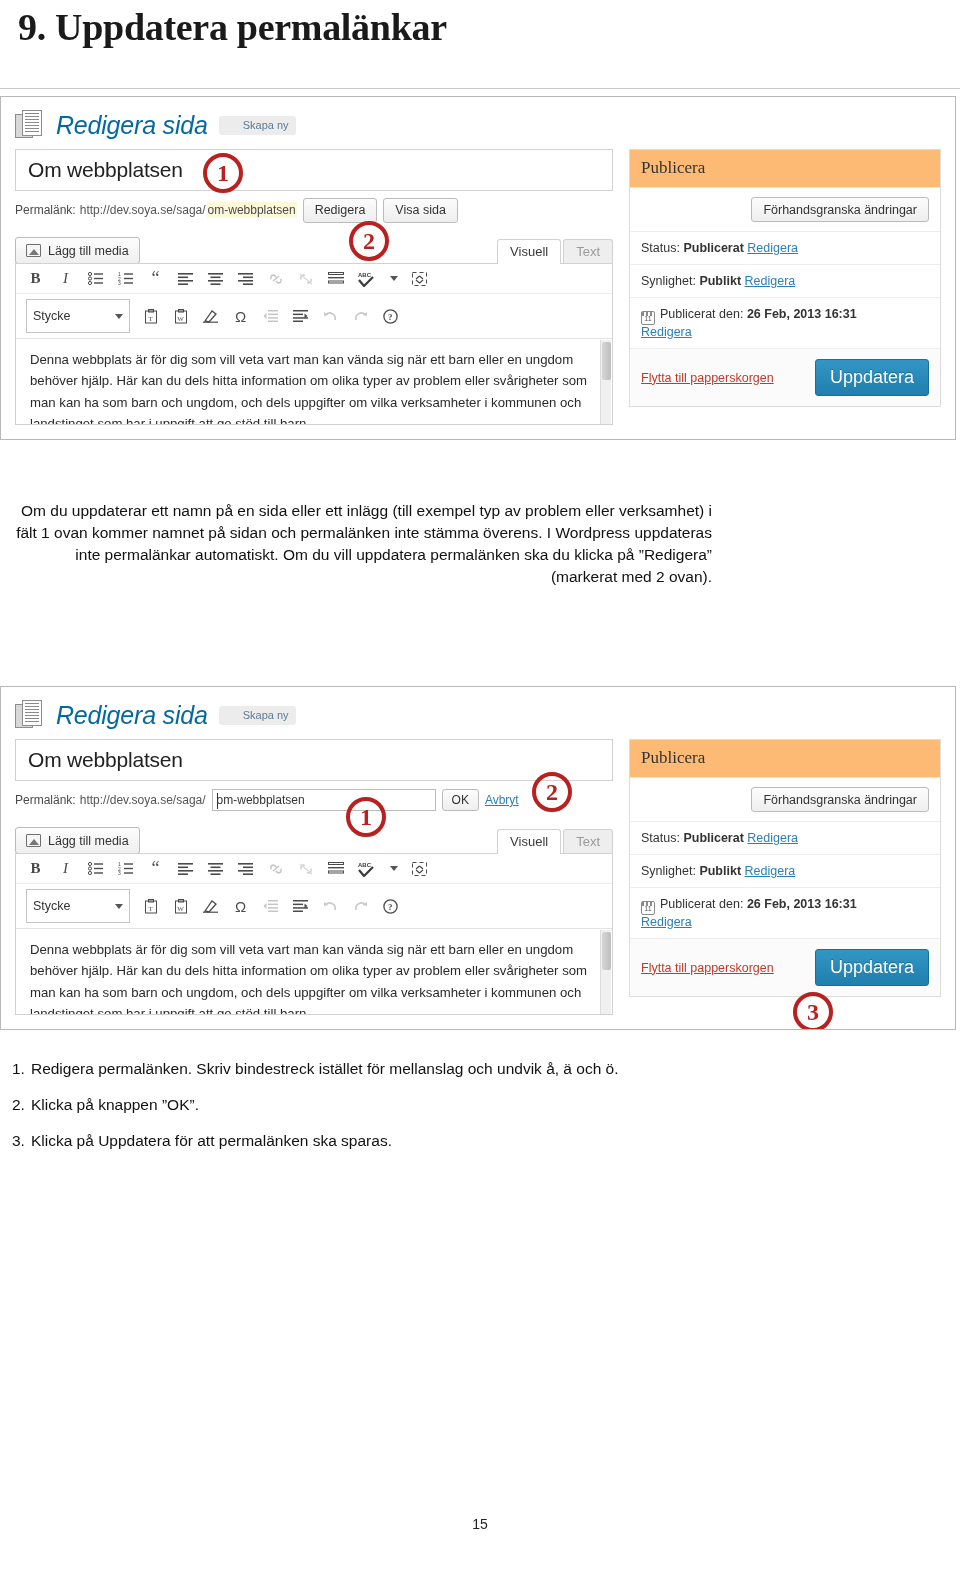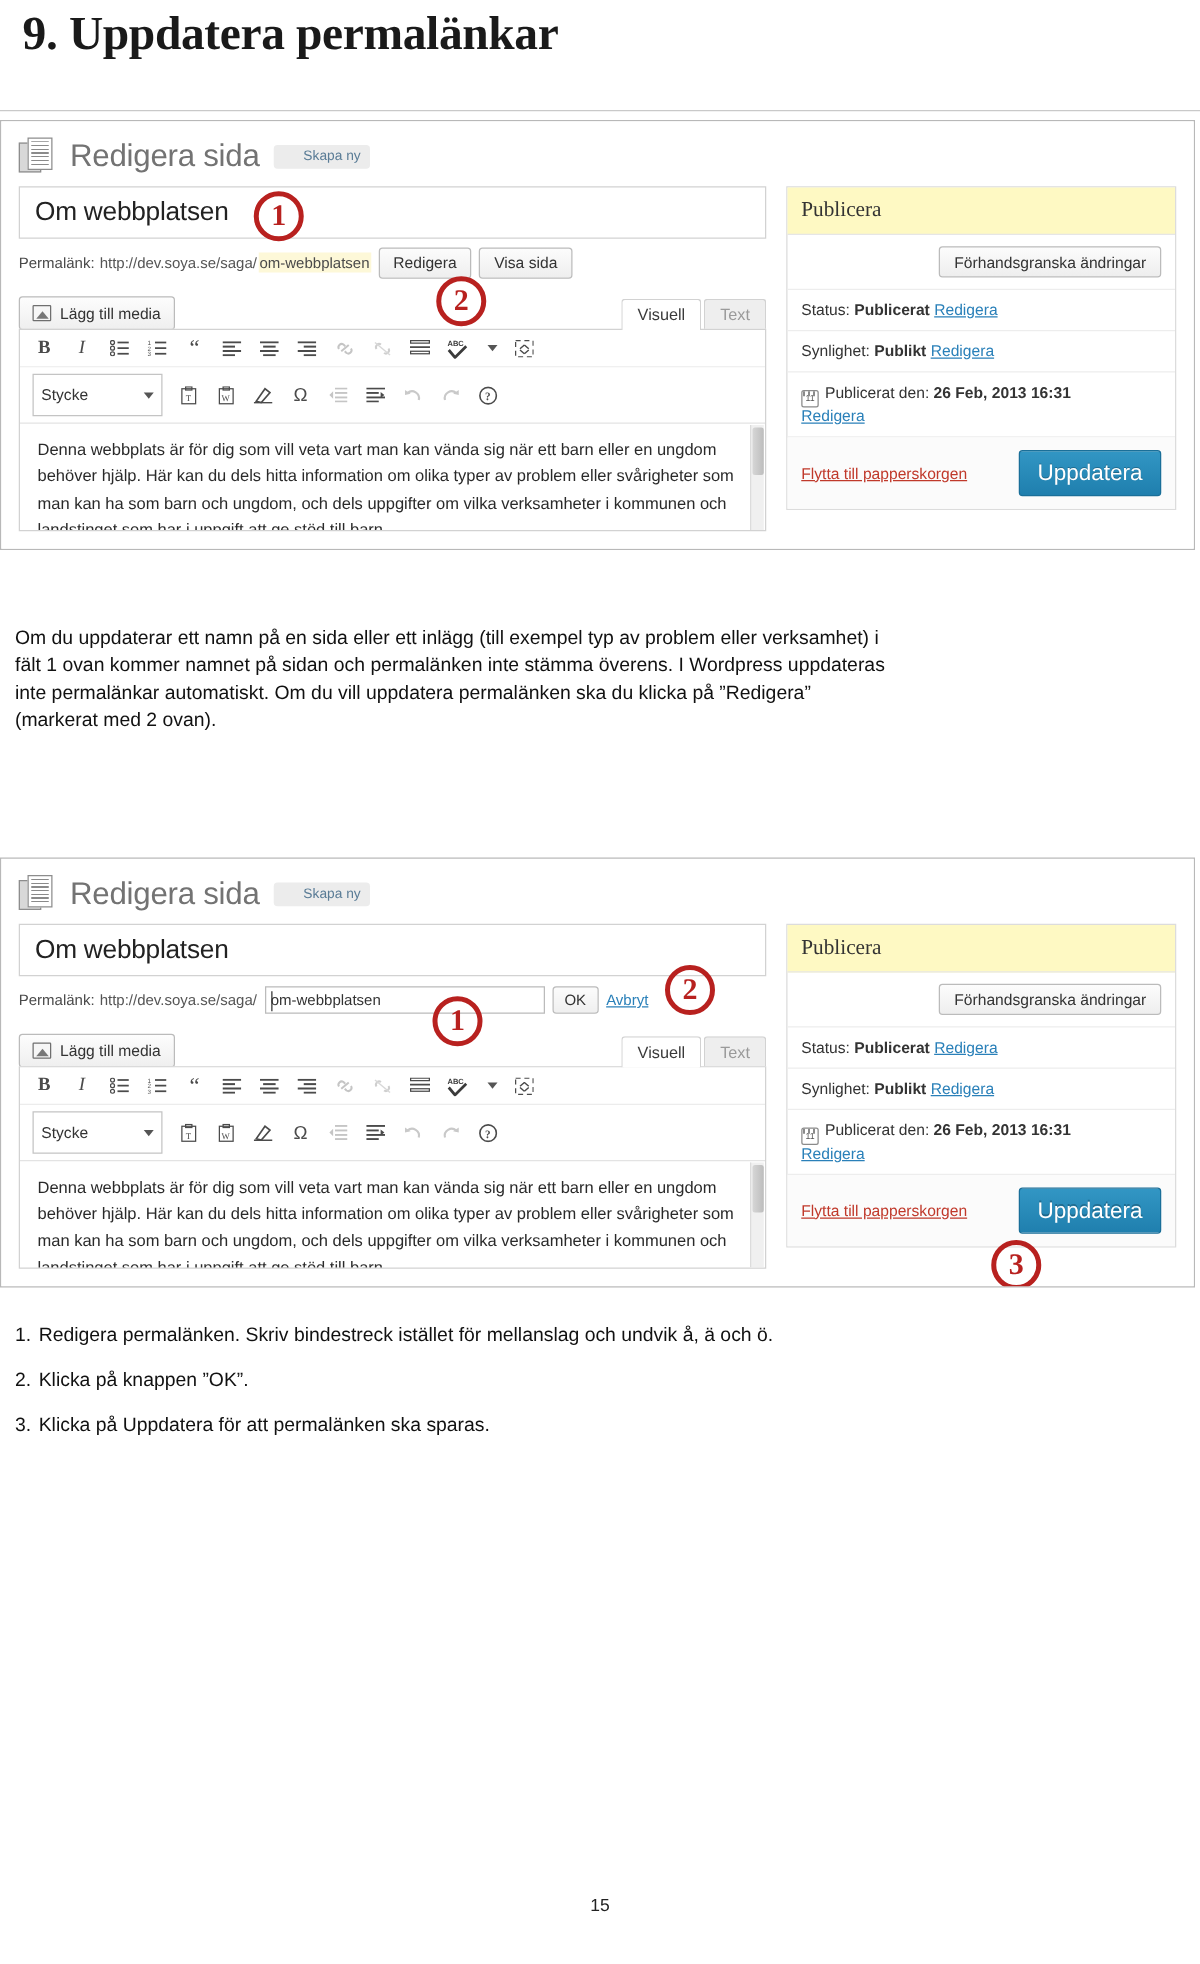--- a/index.html
+++ b/index.html
@@ -71,23 +71,24 @@
   }
   .pages-icon .sheet.back  { left: 0;  top: 4px; width: 18px; height: 24px; background:#d8d8d8; }
   .pages-icon .sheet.front { left: 7px; top: 0;  width: 20px; height: 26px; }
   .pages-icon .lines {
     position: absolute; left: 10px; top: 3px; width: 14px; height: 20px;
     background: repeating-linear-gradient(to bottom,#8a8a8a 0 1px,transparent 1px 3px);
   }
   .wp-h1 {
     font-size: 25px;
     font-weight: normal;
-    color: #737373;
+    color: #0369a1;
     letter-spacing: -0.2px;
     white-space: nowrap;
+    font-style: italic;
   }
   .badge-new {
     font-size: 11px;
     color: #5a7c96;
     background: #ececec;
     border-radius: 3px;
     padding: 3px 7px 4px 24px;
     white-space: nowrap;
   }
 
@@ -287,21 +288,21 @@
   .panel {
     border: 1px solid #dcdcdc;
     background: #ffffff;
   }
   .panel-head {
     font-family: "Liberation Serif", serif;
     font-size: 17px;
     color: #333333;
     padding: 8px 11px 9px 11px;
     border-bottom: 1px solid #e6e6e6;
-    background: #fef9c3;
+    background: #fdba74;
   }
   .panel-sec {
     padding: 9px 11px;
     border-bottom: 1px solid #ededed;
     font-size: 12.5px;
     color: #333333;
   }
   .panel-sec.preview { display: flex; justify-content: flex-end; }
   .panel-sec.footer {
     display: flex; align-items: center; justify-content: space-between;
@@ -357,20 +358,21 @@
   }
 
   
   .body-copy {
     position: absolute;
     left: 12px;
     width: 700px;
     font-size: 15.5px;
     line-height: 1.42;
     color: #111111;
+    text-align: right;
   }
   #para-1 { top: 484px; }
 
   .steps {
     position: absolute;
     left: 12px;
     width: 640px;
     top: 1058px;
     font-size: 15.5px;
     line-height: 1.42;

